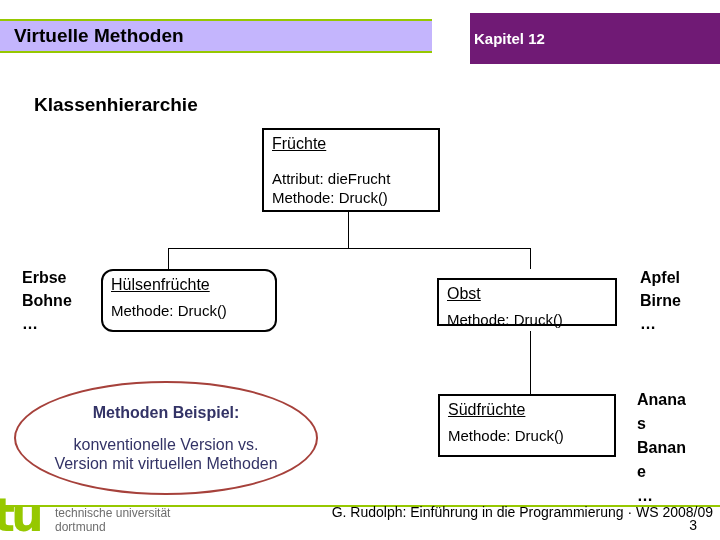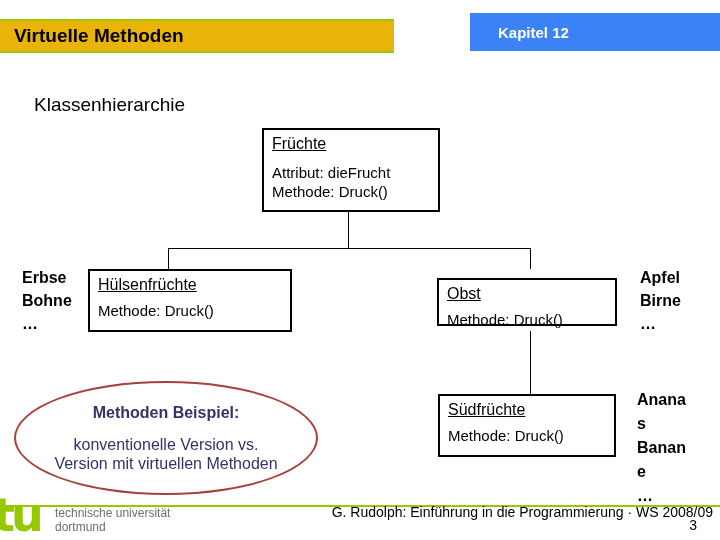--- a/index.html
+++ b/index.html
@@ -3,49 +3,49 @@
 <meta charset="utf-8">
 <style>
   html, body { margin:0; padding:0; background:#ffffff; }
   .slide {
     position:relative; width:720px; height:540px; background:#ffffff;
     font-family:"Liberation Sans", sans-serif; color:#000; overflow:hidden;
   }
 
   
   .title-box {
-    position:absolute; left:0; top:19px; width:394px; height:34px;
-    box-sizing:border-box; background:#eab308;
+    position:absolute; left:0; top:19px; width:432px; height:34px;
+    box-sizing:border-box; background:#c4b5fd;
     border-top:2px solid #96C800; border-bottom:2px solid #96C800;
     display:flex; align-items:center; padding-left:14px;
   }
   .title-box .title-text { font-size:19px; font-weight:bold; }
   .chapter-box {
-    position:absolute; left:470px; top:13px; width:250px; height:38px;
-    background:#3b82f6; color:#fff; display:flex; align-items:center;
-    padding-left:28px; box-sizing:border-box;
+    position:absolute; left:470px; top:13px; width:250px; height:51px;
+    background:#701a75; color:#fff; display:flex; align-items:center;
+    padding-left:4px; box-sizing:border-box;
   }
   .chapter-box .chapter-text { font-size:15px; font-weight:bold; }
 
   
   .section-title {
     position:absolute; left:34px; top:94px;
-    font-size:19px; font-weight:normal;
+    font-size:19px; font-weight:bold;
   }
 
   
   .class-box {
     position:absolute; background:#fff; border:2px solid #000;
     box-sizing:border-box; padding:5px 8px;
   }
   .box-title { font-size:16px; text-decoration:underline; white-space:nowrap; }
   .box-line  { font-size:15px; line-height:19px; white-space:nowrap; }
   .box-root   { left:262px; top:128px; width:178px; height:84px; }
-  .box-root .box-title { margin-bottom:10px; }
-  .box-left   { left:88px;  top:269px; width:204px; height:63px; }
+  .box-root .box-title { margin-bottom:16px; }
+  .box-left   { left:101px;  top:269px; width:176px; height:63px;border-radius:12px; }
   .box-right  { left:437px; top:278px; width:180px; height:48px; }
   .box-south  { left:438px; top:394px; width:178px; height:63px; }
   .box-left .box-title, .box-right .box-title, .box-south .box-title { margin-bottom:7px; }
 
   
   .conn { position:absolute; background:#000; }
   .conn-root-stem   { left:348px; top:212px; width:1px; height:36px; }
   .conn-horizontal  { left:168px; top:248px; width:363px; height:1px; }
   .conn-left-drop   { left:168px; top:248px; width:1px; height:21px; }
   .conn-right-drop  { left:530px; top:248px; width:1px; height:21px; }

